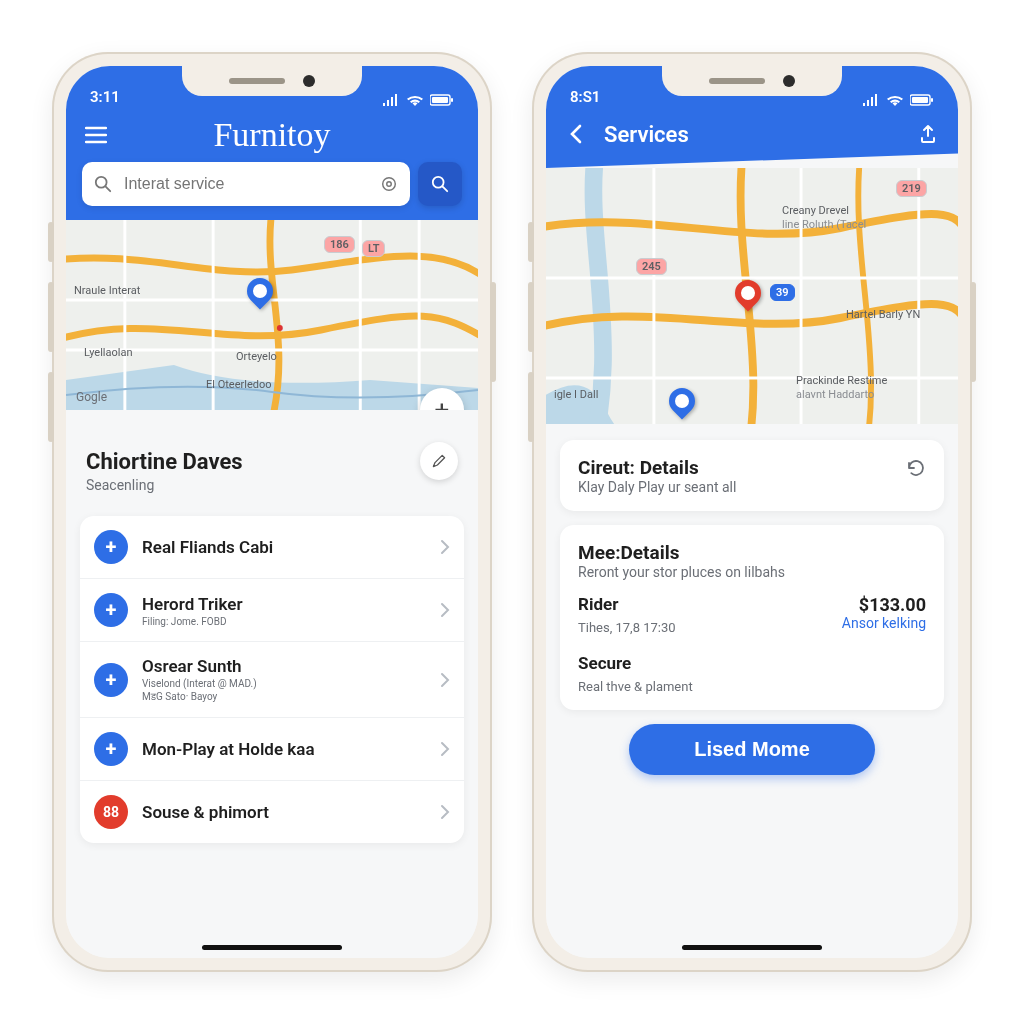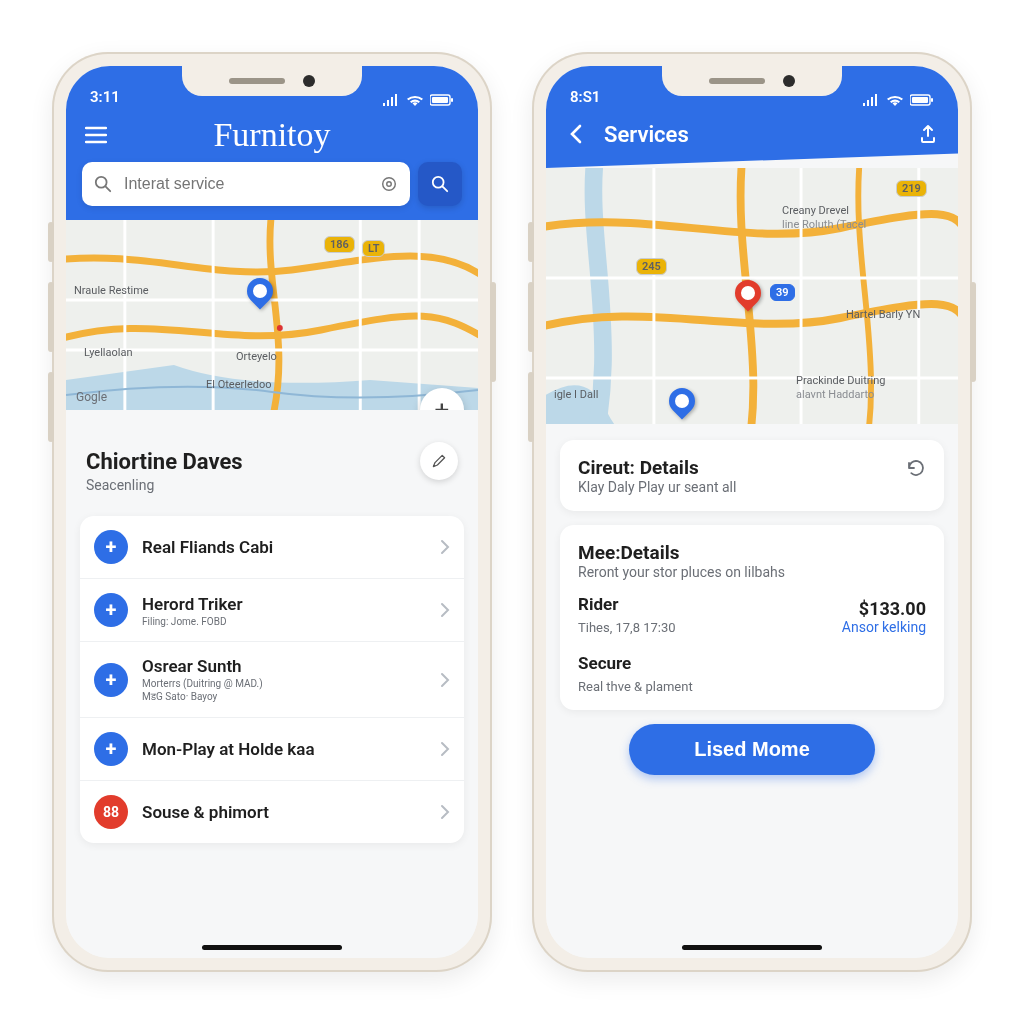--- a/index.html
+++ b/index.html
@@ -88,21 +88,21 @@
     position:relative;flex:0 0 190px;background:#eef0ed;overflow:hidden;
   }
   .map.tall{flex:0 0 300px;}
   .map svg{width:100%;height:100%;display:block;}
   .map .attrib{position:absolute;left:10px;bottom:6px;font-size:12px;color:#6b6f76;}
   .map .pin{position:absolute;transform:translate(-50%,-100%);}
   .map .pin .p{width:26px;height:26px;border-radius:50% 50% 50% 0;background:var(--blue);transform:rotate(-45deg);box-shadow:0 2px 4px rgba(0,0,0,.3);}
   .map .pin .p.red{background:var(--red);}
   .map .pin .p::after{content:"";position:absolute;inset:6px;border-radius:50%;background:#fff;}
   .map .fab{position:absolute;right:14px;bottom:-22px;width:44px;height:44px;border-radius:50%;background:#fff;box-shadow:0 4px 10px rgba(0,0,0,.2);display:flex;align-items:center;justify-content:center;font-size:26px;color:#444;cursor:pointer;z-index:5;}
-  .map .badge{position:absolute;background:#eab308;border:1px solid #c9ccd0;border-radius:6px;font-size:11px;color:#5d5f63;padding:1px 5px;font-weight:600;}
+  .map .badge{position:absolute;background:#fca5a5;border:1px solid #c9ccd0;border-radius:6px;font-size:11px;color:#5d5f63;padding:1px 5px;font-weight:600;}
   .map .lbl{position:absolute;font-size:11px;color:#5a5d61;white-space:nowrap;}
 
   
   .sheet{flex:1;background:var(--bg);padding:28px 14px 40px;overflow:hidden;position:relative;}
   .section-head{display:flex;align-items:center;padding:4px 6px 2px;}
   .section-head .t{font-size:22px;font-weight:700;flex:1;}
   .section-head .s{font-size:14px;color:var(--sub);position:absolute;margin-top:48px;}
   .round-btn{width:38px;height:38px;border-radius:50%;background:#fff;display:flex;align-items:center;justify-content:center;box-shadow:0 2px 6px rgba(0,0,0,.15);cursor:pointer;}
   .list{margin-top:34px;background:#fff;border-radius:14px;box-shadow:0 2px 8px rgba(0,0,0,.06);}
   .li{display:flex;align-items:center;gap:14px;padding:14px 14px;border-bottom:1px solid #eef0f2;cursor:pointer;}
@@ -110,21 +110,21 @@
   .li .dot{width:34px;height:34px;border-radius:50%;background:var(--blue);color:#fff;display:flex;align-items:center;justify-content:center;font-size:20px;font-weight:700;flex-shrink:0;}
   .li .dot.red{background:var(--red);font-size:14px;}
   .li .txt{flex:1;min-width:0;}
   .li .txt .a{font-size:17px;font-weight:600;}
   .li .txt .b{font-size:10px;color:var(--sub);margin-top:2px;}
   .li .chev{color:#b7bcc3;}
 
   .card{background:#fff;border-radius:14px;box-shadow:0 2px 8px rgba(0,0,0,.06);padding:16px 18px;margin-bottom:14px;}
   .card .ct{font-size:19px;font-weight:700;display:flex;align-items:center;gap:8px;}
   .card .cs{font-size:14px;color:var(--sub);}
-  .row{display:flex;align-items:flex-end;justify-content:space-between;margin-top:14px;}
+  .row{display:flex;align-items:flex-start;justify-content:space-between;margin-top:14px;}
   .row .k{font-size:17px;font-weight:700;}
   .row .v{font-size:18px;font-weight:700;}
   .row .m{font-size:13px;color:var(--sub);margin-top:6px;}
   .link{color:var(--blue);font-size:14px;font-weight:400;cursor:pointer;}
   .cta{margin:6px auto 0;display:block;width:64%;background:var(--blue);color:#fff;border:0;border-radius:26px;padding:14px 0;font-size:20px;font-weight:600;cursor:pointer;box-shadow:0 4px 10px rgba(46,110,230,.35);}
 
   svg{display:block;}
 </style>
 </head>
 <body>
@@ -194,21 +194,21 @@
         <rect width="420" height="190" fill="#eef0ed"></rect>
         <path d="M110 145 Q180 170 310 160 L420 168 L420 190 L0 190 L0 160 Z" fill="#bcd8e8"></path>
         <path d="M-10 40 C 80 30 150 60 230 50 S 380 20 430 60" fill="none" stroke="#f3b13a" stroke-width="7"></path>
         <path d="M-10 120 C 90 90 160 130 260 110 S 380 90 430 120" fill="none" stroke="#f3b13a" stroke-width="7"></path>
         <path d="M210 -10 C 200 60 230 120 210 200" fill="none" stroke="#f3b13a" stroke-width="7"></path>
         <path d="M60 0 L60 190 M150 0 L150 190 M300 0 L300 190 M360 0 L360 190" stroke="#fff" stroke-width="3"></path>
         <path d="M0 80 L420 80 M0 130 L420 130" stroke="#fff" stroke-width="3"></path>
         <path d="M0 175 Q 120 160 210 172 T 420 170" fill="none" stroke="#8fb7d6" stroke-width="2"></path>
         <circle cx="218" cy="108" r="3" fill="#d33"></circle>
       </svg>
-      <span class="lbl" style="left:8px;top:64px">Nraule Restime</span>
+      <span class="lbl" style="left:8px;top:64px">Nraule Interat</span>
       <span class="lbl" style="left:18px;top:126px">Lyellaolan</span>
       <span class="lbl" style="left:170px;top:130px">Orteyelo</span>
       <span class="lbl" style="left:140px;top:158px">El Oteerledoo</span>
       <span class="badge" style="left:258px;top:16px">186</span>
       <span class="badge" style="left:296px;top:20px">LT</span>
       <div class="pin" style="left:47%;top:44%">
           <div class="p"></div>
         </div>
       <span class="attrib">Gogle</span>
       <div class="fab">
@@ -244,21 +244,21 @@
               <div class="b">Filing: Jome. FOBD</div>
             </div>
           <svg class="chev" width="10" height="16" viewBox="0 0 10 16">
               <path d="m2 2 6 6-6 6" fill="none" stroke="currentColor" stroke-width="2" stroke-linecap="round"></path>
             </svg>
         </div>
         <div class="li">
           <div class="dot">+</div>
           <div class="txt">
               <div class="a">Osrear Sunth</div>
-              <div class="b" style="white-space:pre-line">Morterrs (Duitring @ MAD.)
+              <div class="b" style="white-space:pre-line">Viselond (Interat @ MAD.)
 MडG Sato· Bayoy</div>
             </div>
           <svg class="chev" width="10" height="16" viewBox="0 0 10 16">
               <path d="m2 2 6 6-6 6" fill="none" stroke="currentColor" stroke-width="2" stroke-linecap="round"></path>
             </svg>
         </div>
         <div class="li">
           <div class="dot">+</div>
           <div class="txt">
               <div class="a">Mon-Play at Holde kaa</div>
@@ -334,21 +334,21 @@
         <path d="M-10 60 C 100 40 200 80 300 60 S 420 40 430 70" fill="none" stroke="#f3b13a" stroke-width="8"></path>
         <path d="M-10 160 C 100 130 200 170 300 150 S 420 130 430 160" fill="none" stroke="#f3b13a" stroke-width="8"></path>
         <path d="M200 -10 C 190 100 230 200 200 310" fill="none" stroke="#f3b13a" stroke-width="8"></path>
         <path d="M320 -10 C 310 100 350 200 320 310" fill="none" stroke="#f3b13a" stroke-width="6"></path>
         <path d="M110 0 L110 300 M260 0 L260 300 M380 0 L380 300" stroke="#fff" stroke-width="3"></path>
         <path d="M0 110 L420 110 M0 210 L420 210" stroke="#fff" stroke-width="3"></path>
       </svg>
       <span class="lbl" style="left:236px;top:36px">Creany Drevel</span>
       <span class="lbl" style="left:236px;top:50px;color:#8a8d92">line Roluth (Tacel</span>
       <span class="lbl" style="left:300px;top:140px">Hartel Barly YN</span>
-      <span class="lbl" style="left:250px;top:206px">Prackinde Duitring</span>
+      <span class="lbl" style="left:250px;top:206px">Prackinde Restime</span>
       <span class="lbl" style="left:250px;top:220px;color:#8a8d92">alavnt Haddarto</span>
       <span class="lbl" style="left:8px;top:220px">igle I Dall</span>
       <span class="badge" style="left:350px;top:12px">219</span>
       <span class="badge" style="left:90px;top:90px">245</span>
       <span class="badge" style="left:224px;top:116px;background:#2E6EE6;color:#fff;border-color:#2E6EE6">39</span>
       <div class="pin" style="left:49%;top:46%">
           <div class="p red"></div>
         </div>
       <div class="pin" style="left:33%;top:82%">
           <div class="p"></div>

